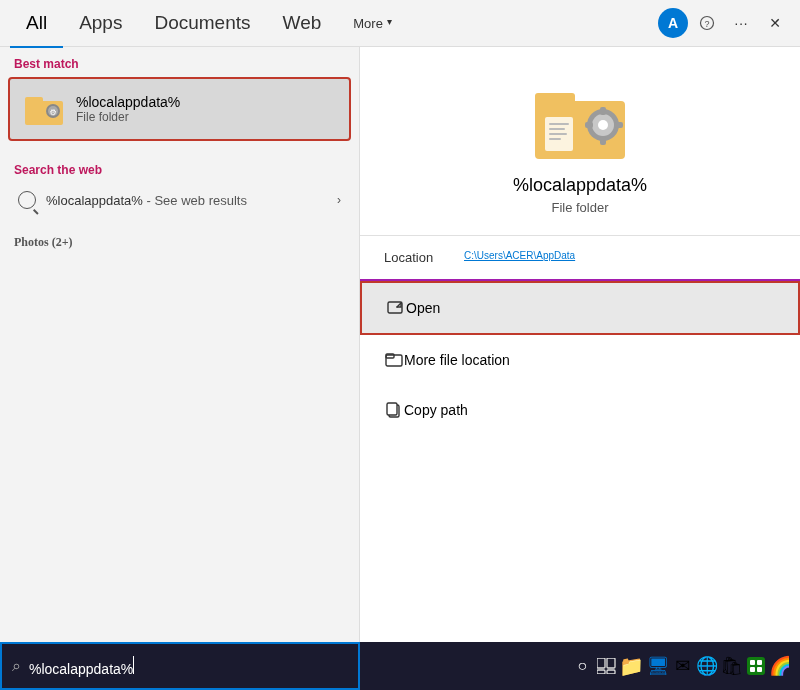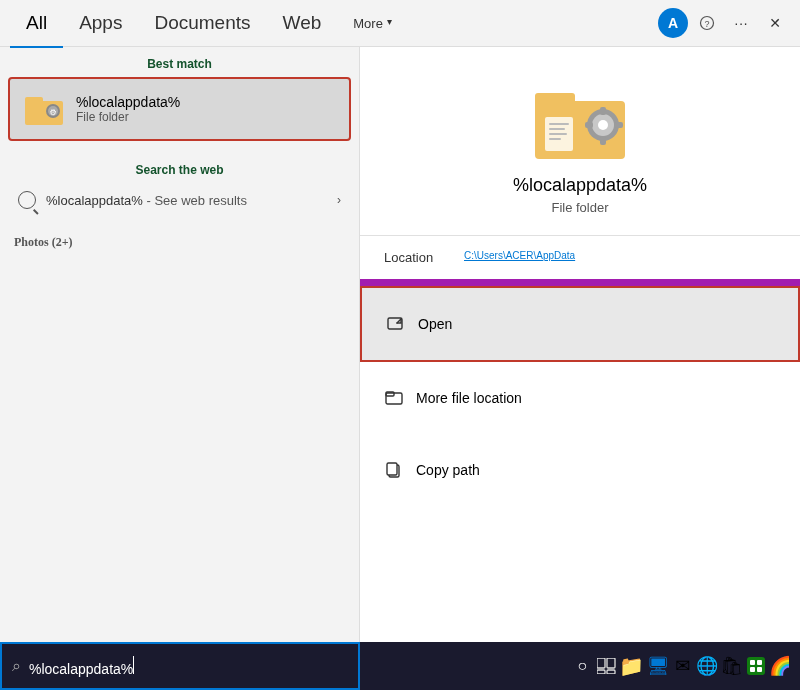--- a/index.html
+++ b/index.html
@@ -107,23 +107,22 @@
       width: 360px;
       background: #f3f3f3;
       display: flex;
       flex-direction: column;
       border-right: 1px solid #ddd;
     }
 
     .section-label {
       font-size: 12px;
       font-weight: 600;
-      color: #14532d;
+      color: #be185d;
       padding: 10px 14px 6px;
-      text-align: center;
     }
 
     .best-match-item {
       display: flex;
       align-items: center;
       padding: 10px 14px;
       background: #d8d8d8;
       margin: 0 8px;
       border-radius: 4px;
       cursor: pointer;
@@ -218,21 +217,21 @@
       margin-bottom: 4px;
     }
     .file-type {
       font-size: 13px;
       color: #555;
     }
 
     .file-location {
       display: flex;
       padding: 14px 24px;
-      border-bottom: 7px solid #a21caf;
+      border-bottom: 2px solid #a21caf;
     }
     .location-label {
       font-size: 13px;
       color: #333;
       width: 80px;
       flex-shrink: 0;
     }
     .location-path {
       font-size: 10px;
       color: #0078d4;
@@ -240,23 +239,22 @@
       text-decoration: underline;
     }
 
     .actions-list {
       display: flex;
       flex-direction: column;
     }
     .action-item {
       display: flex;
       align-items: center;
-      padding: 26px 24px;
-      cursor: pointer;
-      gap: 12px;
+      padding: 15px 24px;
+      cursor: pointer;
     }
     .action-item.highlighted {
       background: #e8e8e8;
       border: 2px solid #c0392b;
     }
     .action-icon {
       width: 20px;
       height: 20px;
       flex-shrink: 0;
       display: flex;

